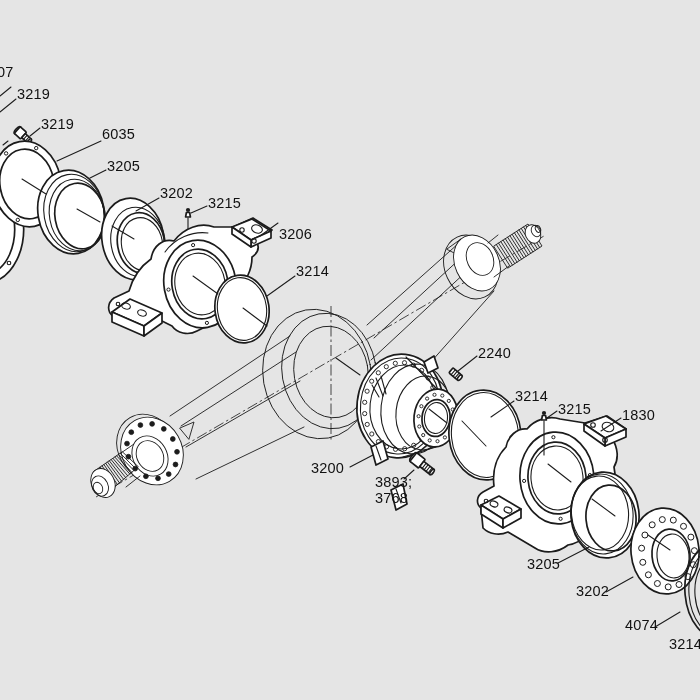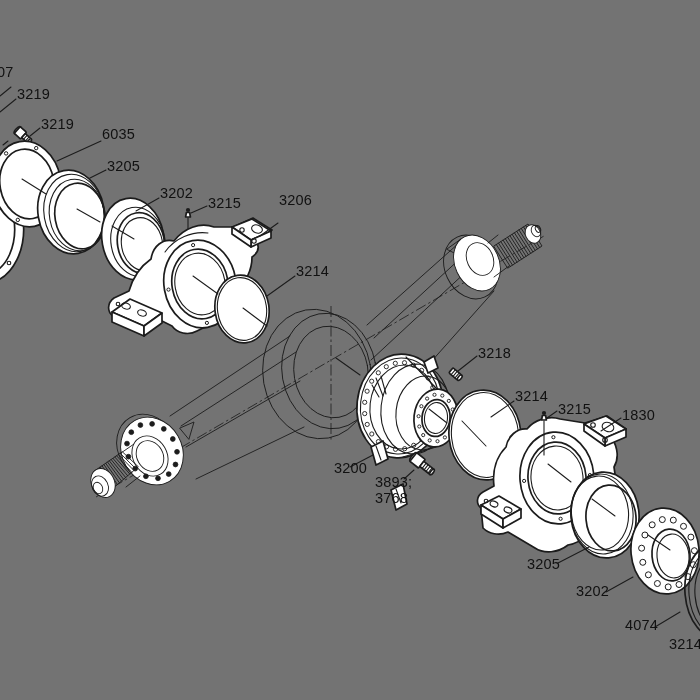--- a/index.html
+++ b/index.html
@@ -1,16 +1,16 @@
 <!DOCTYPE html>
 <html><head>
 <meta charset="utf-8">
 <style>
   html,body{margin:0;padding:0;background:#fff;}
-  #stage{position:relative;width:700px;height:700px;background:#737373;overflow:hidden;
+  #stage{position:relative;width:700px;height:700px;background:#e5e5e5;overflow:hidden;
          font-family:"Liberation Sans",sans-serif;}
   #stage svg{position:absolute;left:0;top:0;}
   .callout{position:absolute;font-size:14.5px;line-height:1.02;color:#111;white-space:nowrap;
            letter-spacing:0.2px;}
   
   .p  {stroke:#1c1c1c;stroke-width:1.7;fill:none;stroke-linecap:round;stroke-linejoin:round;}
   .pw {stroke:#1c1c1c;stroke-width:1.7;fill:#ffffff;stroke-linecap:round;stroke-linejoin:round;}
   .pt {stroke:#1c1c1c;stroke-width:1.1;fill:none;stroke-linecap:round;}
   
   .h  {stroke:#1c1c1c;stroke-width:0.9;fill:none;stroke-linecap:round;stroke-linejoin:round;}
@@ -412,24 +412,24 @@
   </g>
 </svg>
 
   <div class="callout" style="left:-3px;top:65px">07</div>
   <div class="callout" style="left:17px;top:87px">3219</div>
   <div class="callout" style="left:41px;top:117px">3219</div>
   <div class="callout" style="left:102px;top:127px">6035</div>
   <div class="callout" style="left:107px;top:159px">3205</div>
   <div class="callout" style="left:160px;top:186px">3202</div>
   <div class="callout" style="left:208px;top:196px">3215</div>
-  <div class="callout" style="left:279px;top:193px">3206</div>
+  <div class="callout" style="left:279px;top:227px">3206</div>
   <div class="callout" style="left:296px;top:264px">3214</div>
-  <div class="callout" style="left:478px;top:346px">3218</div>
-  <div class="callout" style="left:334px;top:461px">3200</div>
+  <div class="callout" style="left:478px;top:346px">2240</div>
+  <div class="callout" style="left:311px;top:461px">3200</div>
   <div class="callout" style="left:375px;top:475px">3893;</div>
   <div class="callout" style="left:375px;top:491px">3768</div>
   <div class="callout" style="left:515px;top:389px">3214</div>
   <div class="callout" style="left:558px;top:402px">3215</div>
   <div class="callout" style="left:622px;top:408px">1830</div>
   <div class="callout" style="left:527px;top:557px">3205</div>
   <div class="callout" style="left:576px;top:584px">3202</div>
   <div class="callout" style="left:625px;top:618px">4074</div>
   <div class="callout" style="left:669px;top:637px">3214</div>
 </div>

